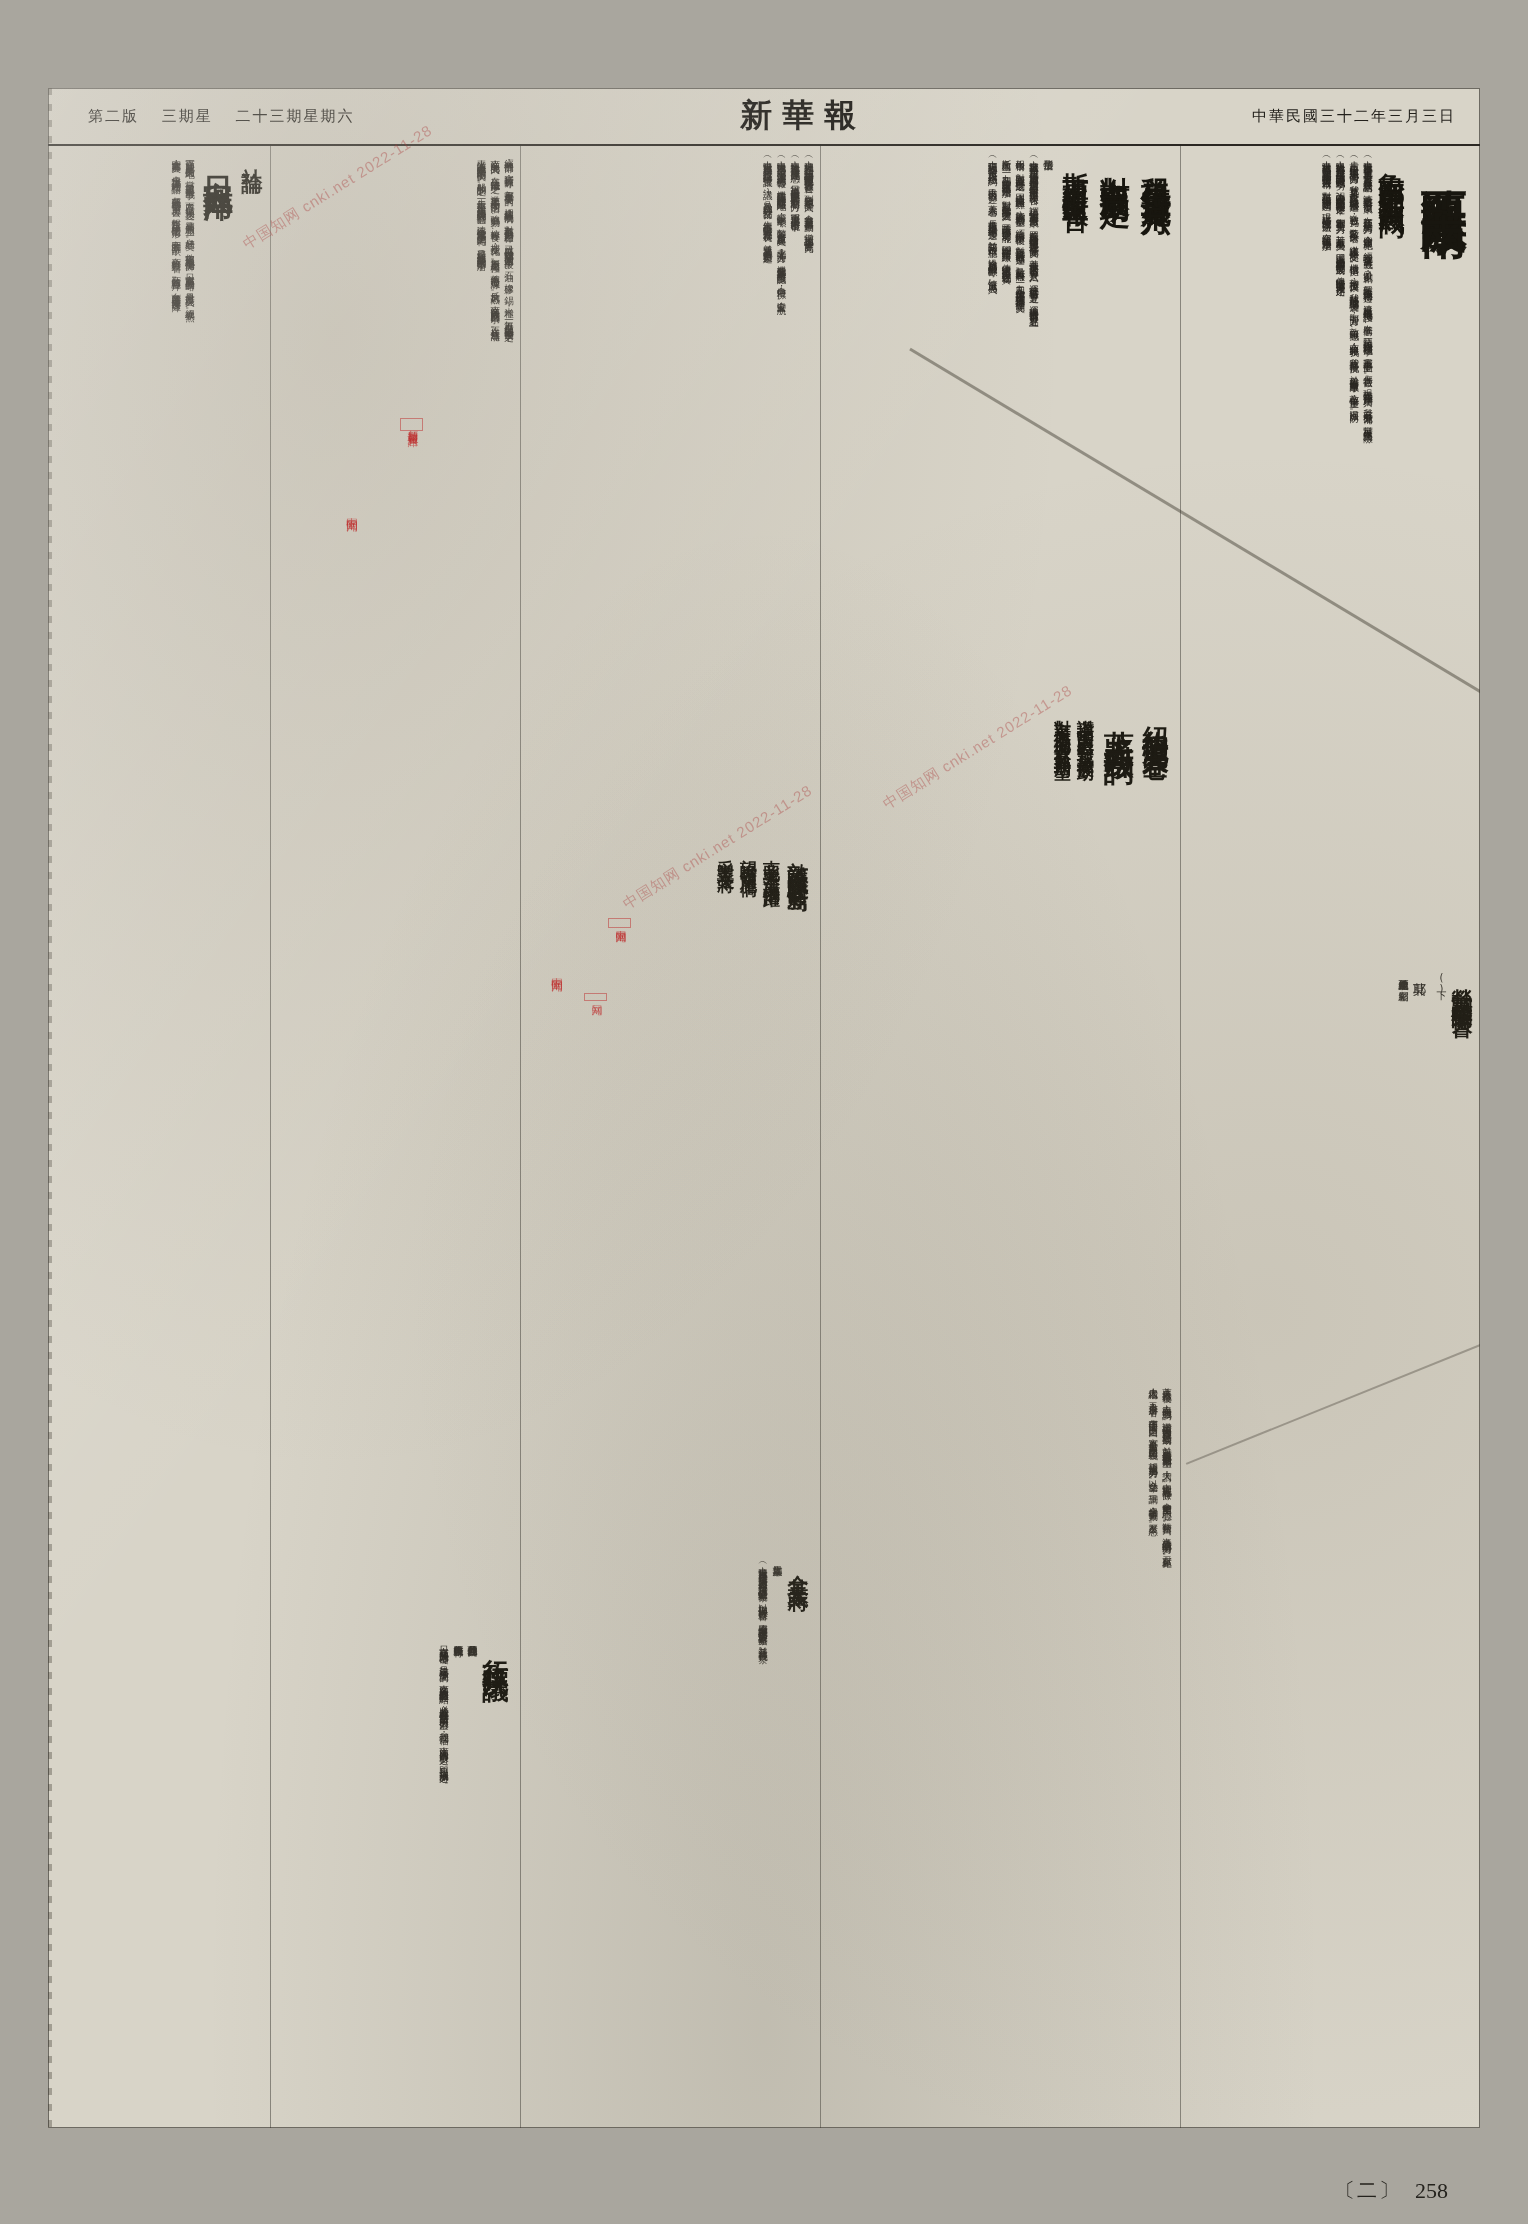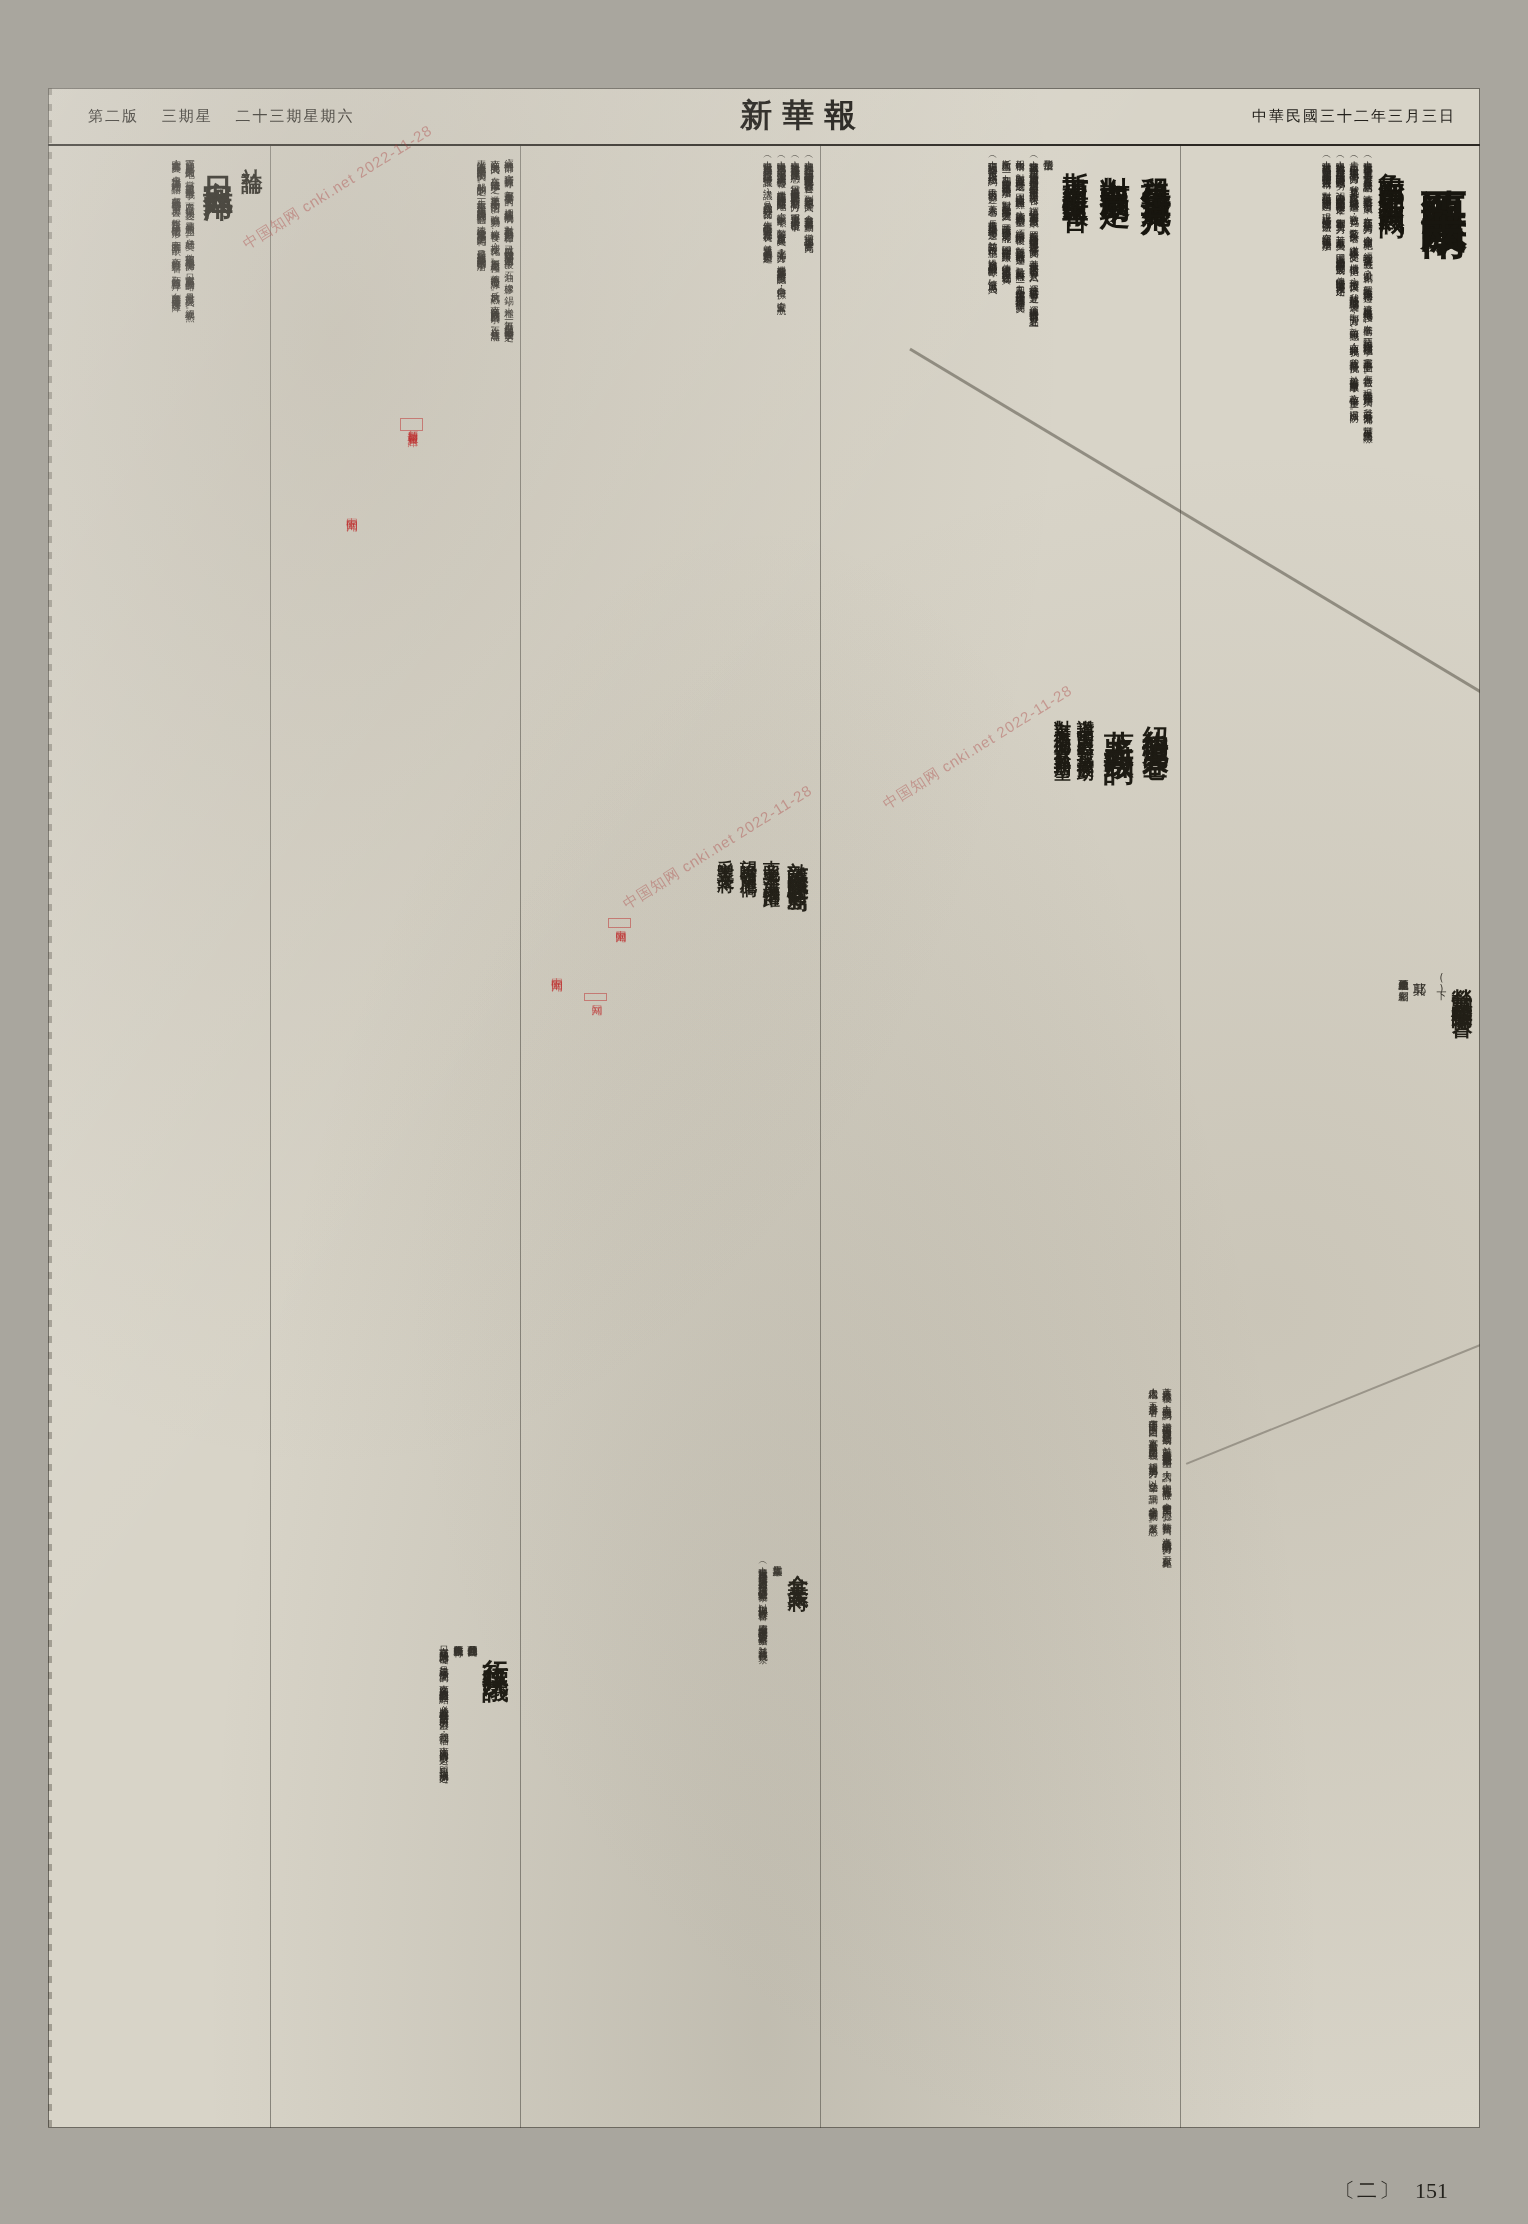--- a/index.html
+++ b/index.html
@@ -346,15 +346,15 @@
 
     <div class="wm-red-seal" style="left:295px;top:420px;">中国知网</div>
     <div class="wm-red-seal" style="left:500px;top:880px;">中国知网</div>
     <div class="wm-box" style="left:352px;top:330px;">新華日報資料庫</div>
     <div class="wm-box" style="left:560px;top:830px;">中国知网</div>
     <div class="wm-box" style="left:536px;top:905px;">知网</div>
   </div>
 
   <div class="footer">
     <span class="pg-bracket">〔二〕</span>
-    <span>151</span>
+    <span>258</span>
   </div>
 </div>
 
 </body></html>

